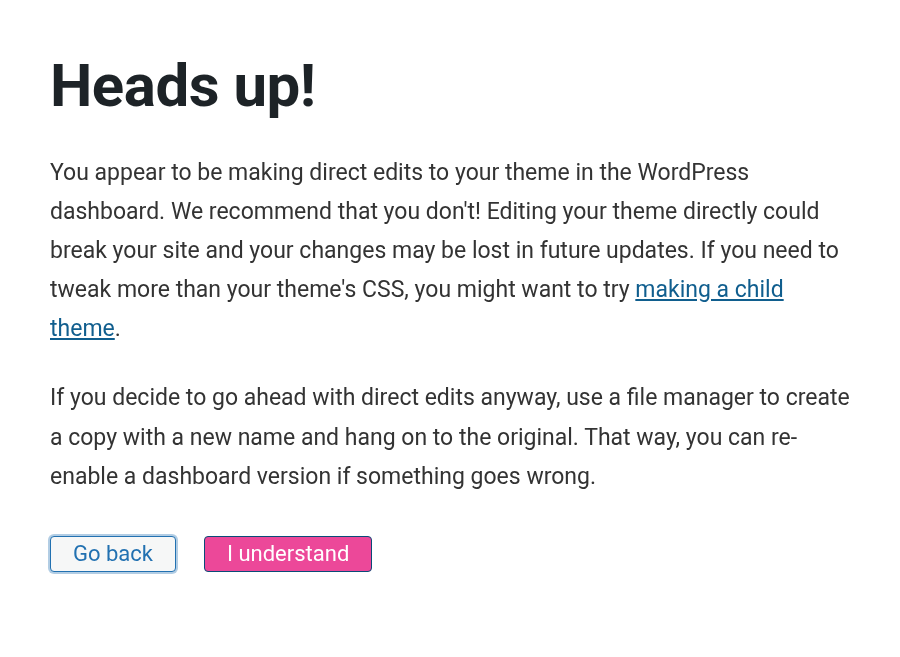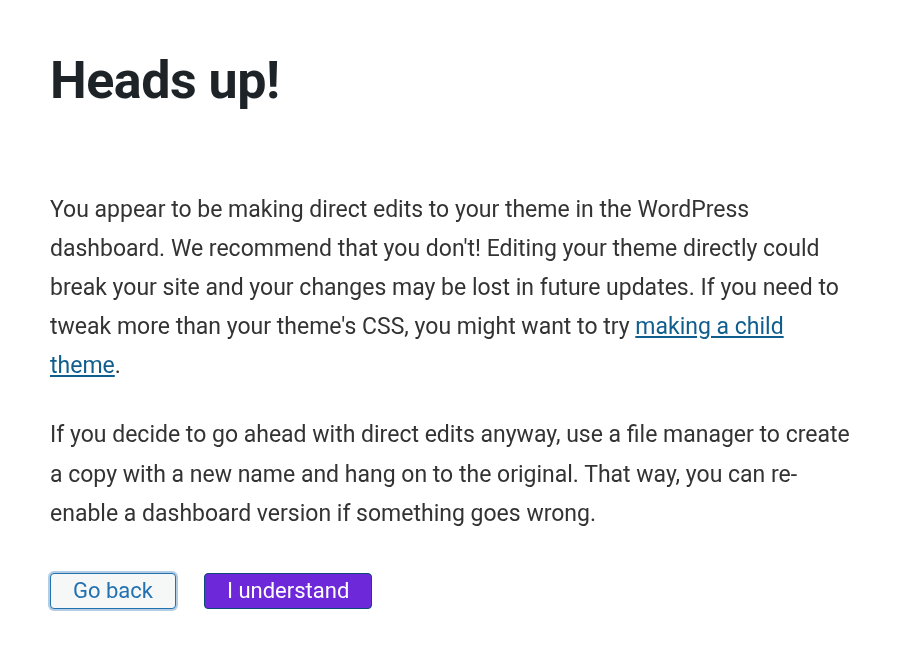--- a/index.html
+++ b/index.html
@@ -9,23 +9,23 @@
     }
     body {
       font-family: -apple-system, BlinkMacSystemFont, "Segoe UI", Roboto, Helvetica, Arial, sans-serif;
       background: #ffffff;
       width: 900px;
       height: 657px;
       padding: 50px 50px 50px 50px;
       color: #1d2327;
     }
     .heading {
-      font-size: 52px;
+      font-size: 60px;
       font-weight: 700;
-      margin-bottom: 79px;
+      margin-bottom: 32px;
       letter-spacing: -0.5px;
     }
     .paragraph {
       font-size: 23px;
       line-height: 1.7;
       color: #333333;
       margin-bottom: 30px;
     }
     .link {
       color: #105e8e;
@@ -44,21 +44,21 @@
       font-family: inherit;
       line-height: 1.2;
     }
     .btn-secondary {
       background: #f6f7f7;
       color: #2271b1;
       border: 1px solid #2271b1;
       box-shadow: 0 0 0 2px rgba(34,113,177,0.35);
     }
     .btn-primary {
-      background: #6d28d9;
+      background: #ec4899;
       color: #ffffff;
       border: 1px solid #0a4b78;
     }
   </style>
 </head>
 <body>
 
 <h1 class="heading">Heads up!</h1>
 
 <p class="paragraph">

